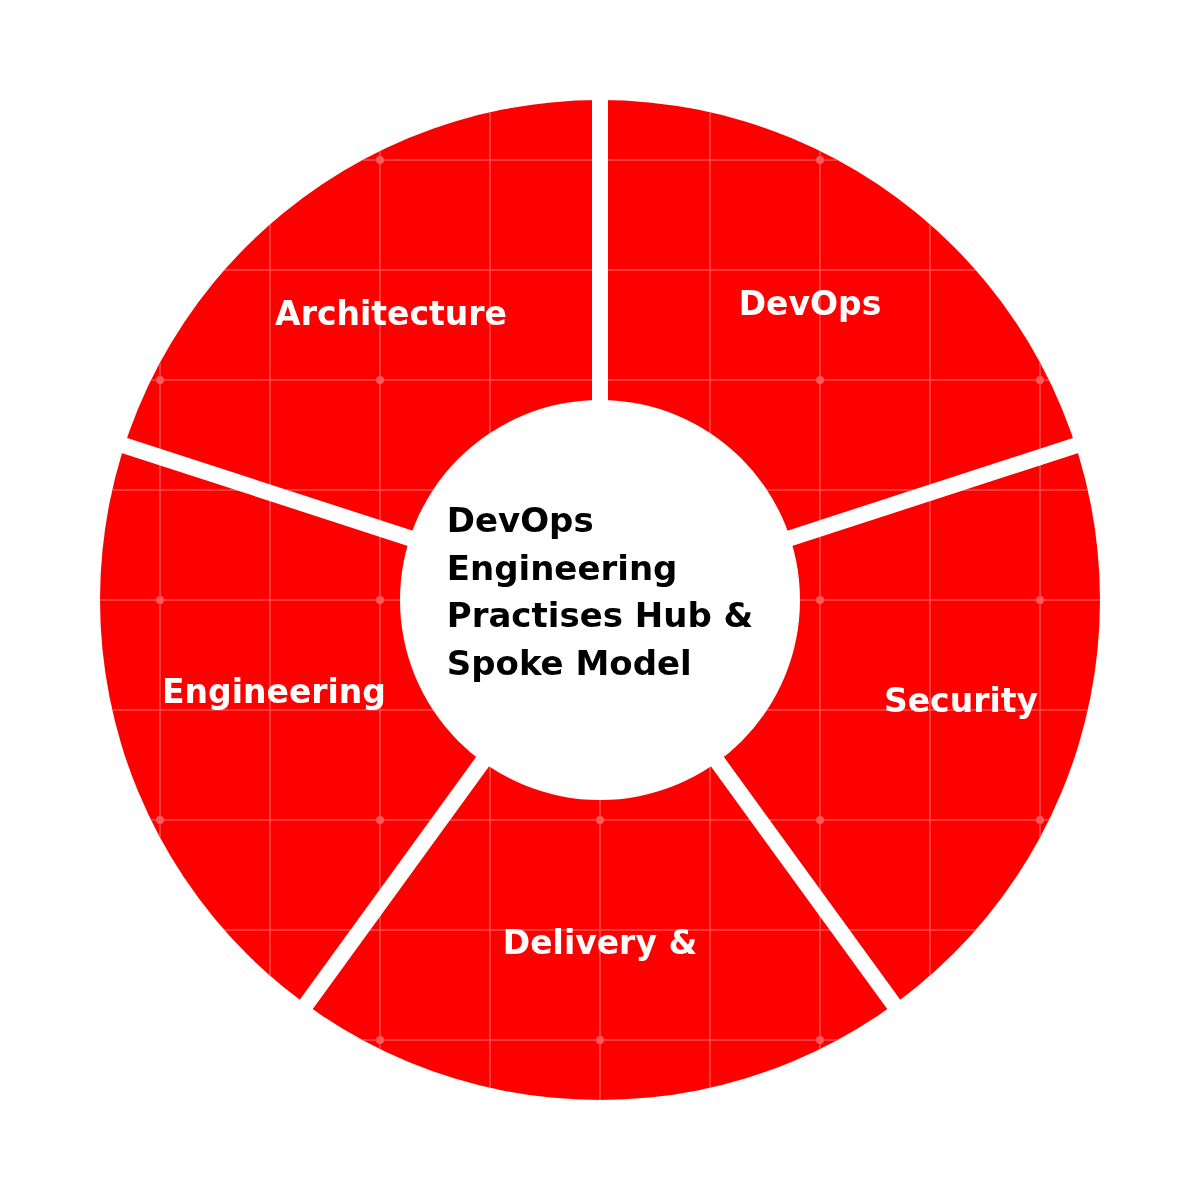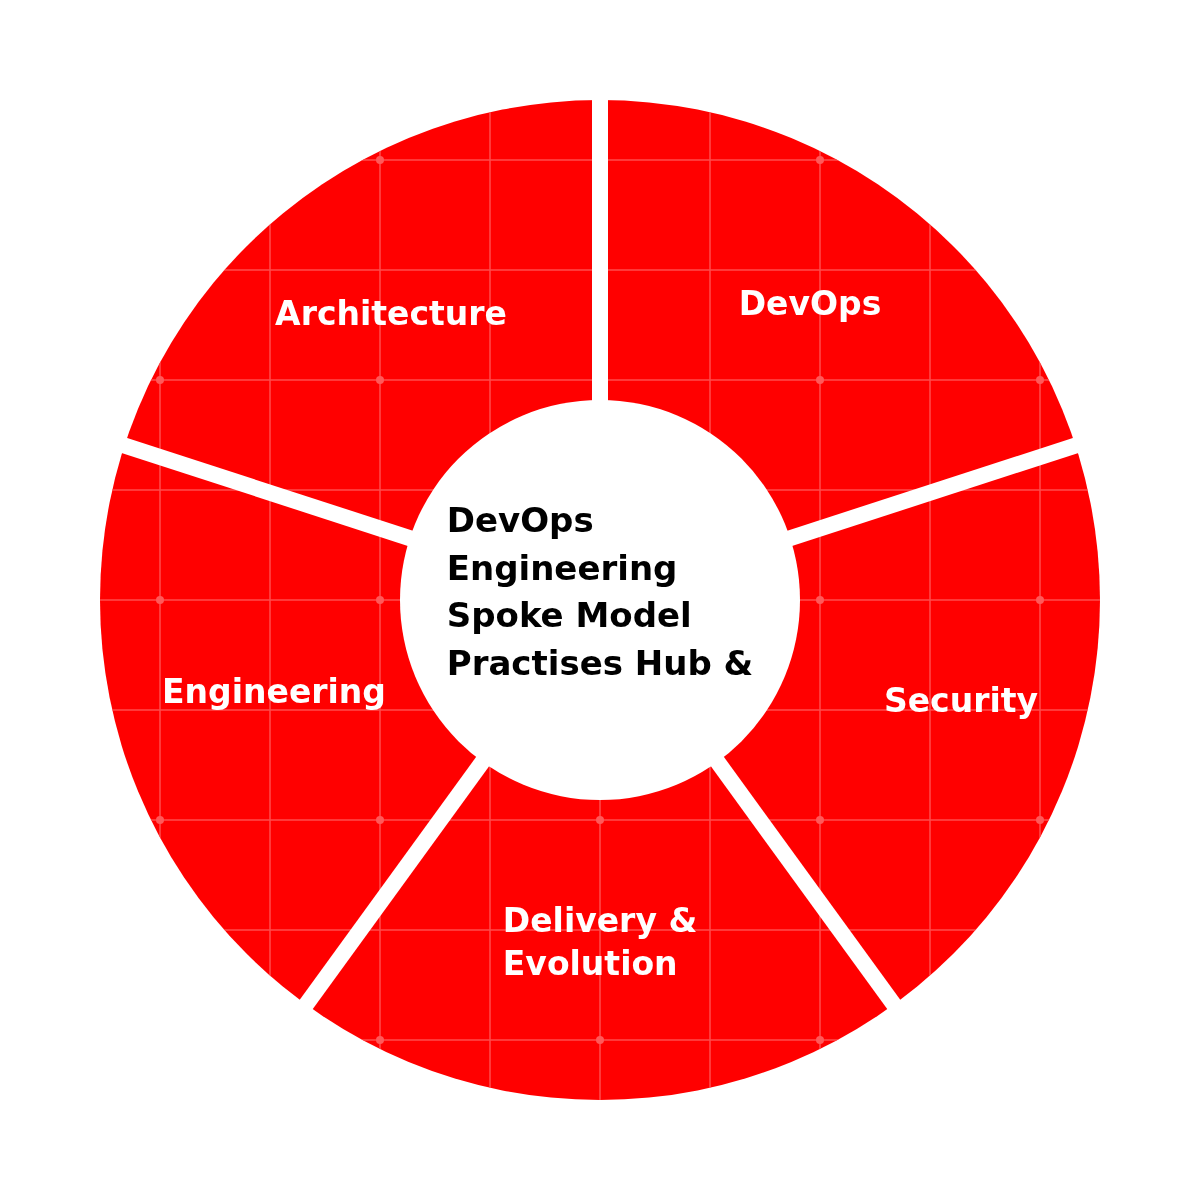--- a/index.html
+++ b/index.html
@@ -109,24 +109,23 @@
   <div>Architecture</div>
 </div>
 <div class="label" style="left:810px; top:304px;">
   <div>DevOps</div>
 </div>
 <div class="label" style="left:961px; top:701px;">
   <div>Security</div>
 </div>
 <div class="label" style="left:600px; top:943px;">
   <div>Delivery &amp;</div>
-  <div>Evolution</div>
 </div>
 <div class="label" style="left:274px; top:692px;">
   <div>Engineering</div>
 </div>
 
 <div class="label hub-title" style="left:600px; top:592px;">
   <div>DevOps</div>
   <div>Engineering</div>
+  <div>Practises Hub &amp;</div>
   <div>Spoke Model</div>
-  <div>Practises Hub &amp;</div>
 </div>
 
 </body></html>

